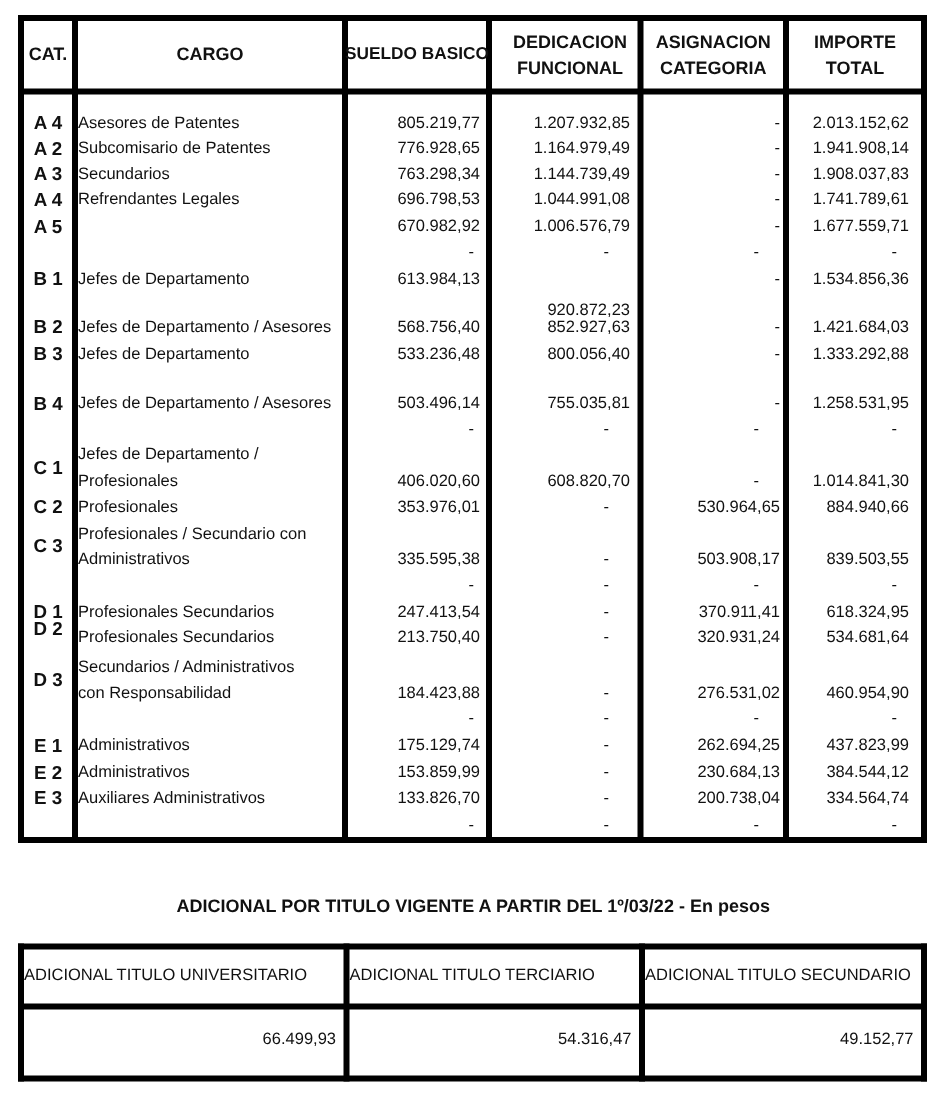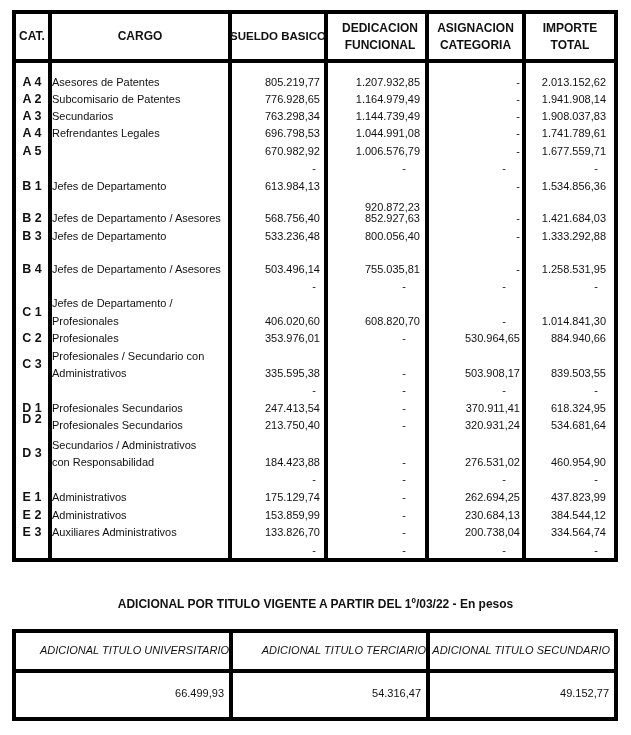--- a/index.html
+++ b/index.html
@@ -12,21 +12,21 @@
   .cell { position:absolute; font-size:11px; line-height:17px; white-space:nowrap; }
   .cat { font-weight:bold; font-size:12.5px; width:34px; text-align:center; left:15px; }
   .cargo { left:52px; }
   .num { text-align:right; }
   .c-sueldo { left:232px; width:88px; }
   .c-ded { left:330px; width:90px; }
   .c-asig { left:430px; width:90px; }
   .c-tot { left:530px; width:76px; }
   .title2 { position:absolute; left:0; width:631px; top:597px; text-align:center;
             font-weight:bold; font-size:12px; }
-  .hdr2 { position:absolute; font-size:11px; text-align:right; line-height:17px;font-style:italic; }
+  .hdr2 { position:absolute; font-size:11px; text-align:left; line-height:17px; }
   .val2 { position:absolute; font-size:11px; text-align:right; line-height:17px; }
 </style>
 </head>
 <body>
 
 <div>
   <div class="hline" style="left:12px; top:10px; width:606px;"></div>
   <div class="hline" style="left:12px; top:59px; width:606px;"></div>
   <div class="hline" style="left:12px; top:558px; width:606px;"></div>
   <div class="vline" style="left:12px; top:10px; height:552px;"></div>

